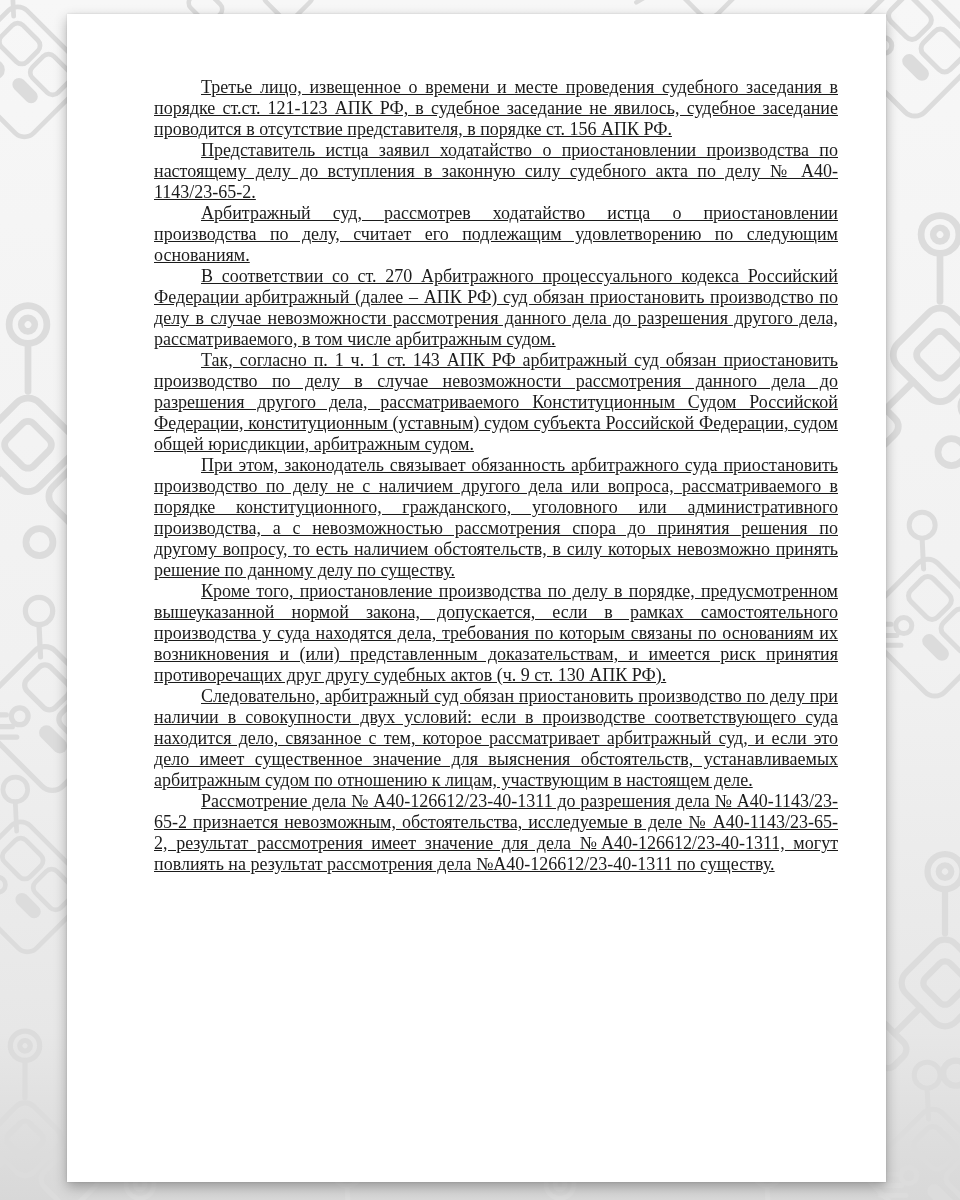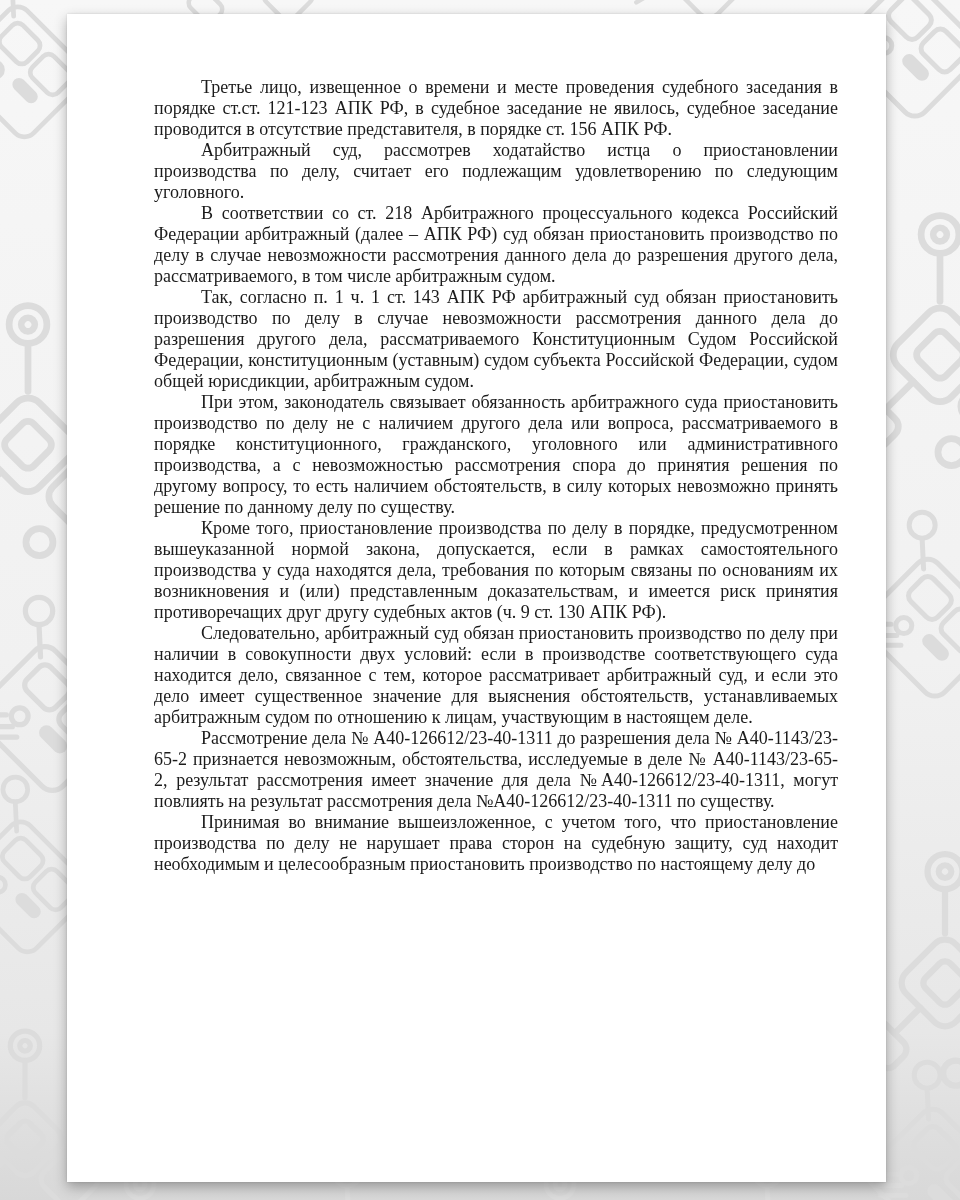--- a/index.html
+++ b/index.html
@@ -44,20 +44,21 @@
 
   .doc-text {
     position: absolute;
     left: 87px;
     top: 63px;
     width: 684px;
     color: var(--text, #1b1b1b);
     font-size: 18px;
     line-height: 21px;
     text-align: justify;
+    text-decoration: underline;
   }
   .doc-text p {
     text-indent: 47px;
     margin: 0;
   }
 </style>
 </head>
 <body>
 
 <div class="canvas">
@@ -114,24 +115,24 @@
 
     <use href="#wmB" transform="translate(140,1255) rotate(45) scale(1.0) translate(-100,-100)"></use>
     <use href="#wmA" transform="translate(350,1258) rotate(45) scale(1.0) translate(-100,-100)"></use>
     <use href="#wmB" transform="translate(560,1255) rotate(45) scale(1.0) translate(-100,-100)"></use>
     <use href="#wmA" transform="translate(770,1258) rotate(45) scale(1.0) translate(-100,-100)"></use>
   </svg>
 
   <div class="page">
     <div class="doc-text">
         <p>Третье лицо, извещенное о времени и месте проведения судебного заседания в порядке ст.ст. 121-123 АПК РФ, в судебное заседание не явилось, судебное заседание проводится в отсутствие представителя, в порядке ст. 156 АПК РФ.</p>
-        <p>Арбитражный суд, рассмотрев ходатайство истца о приостановлении производства по делу, считает его подлежащим удовлетворению по следующим уголовного.</p>
-        <p>В соответствии со ст. 218 Арбитражного процессуального кодекса Российский Федерации арбитражный (далее – АПК РФ) суд обязан приостановить производство по делу в случае невозможности рассмотрения данного дела до разрешения другого дела, рассматриваемого, в том числе арбитражным судом.</p>
+        <p>Представитель истца заявил ходатайство о приостановлении производства по настоящему делу до вступления в законную силу судебного акта по делу № А40-1143/23-65-2.</p>
+        <p>Арбитражный суд, рассмотрев ходатайство истца о приостановлении производства по делу, считает его подлежащим удовлетворению по следующим основаниям.</p>
+        <p>В соответствии со ст. 270 Арбитражного процессуального кодекса Российский Федерации арбитражный (далее – АПК РФ) суд обязан приостановить производство по делу в случае невозможности рассмотрения данного дела до разрешения другого дела, рассматриваемого, в том числе арбитражным судом.</p>
         <p>Так, согласно п. 1 ч. 1 ст. 143 АПК РФ арбитражный суд обязан приостановить производство по делу в случае невозможности рассмотрения данного дела до разрешения другого дела, рассматриваемого Конституционным Судом Российской Федерации, конституционным (уставным) судом субъекта Российской Федерации, судом общей юрисдикции, арбитражным судом.</p>
         <p>При этом, законодатель связывает обязанность арбитражного суда приостановить производство по делу не с наличием другого дела или вопроса, рассматриваемого в порядке конституционного, гражданского, уголовного или административного производства, а с невозможностью рассмотрения спора до принятия решения по другому вопросу, то есть наличием обстоятельств, в силу которых невозможно принять решение по данному делу по существу.</p>
         <p>Кроме того, приостановление производства по делу в порядке, предусмотренном вышеуказанной нормой закона, допускается, если в рамках самостоятельного производства у суда находятся дела, требования по которым связаны по основаниям их возникновения и (или) представленным доказательствам, и имеется риск принятия противоречащих друг другу судебных актов (ч. 9 ст. 130 АПК РФ).</p>
         <p>Следовательно, арбитражный суд обязан приостановить производство по делу при наличии в совокупности двух условий: если в производстве соответствующего суда находится дело, связанное с тем, которое рассматривает арбитражный суд, и если это дело имеет существенное значение для выяснения обстоятельств, устанавливаемых арбитражным судом по отношению к лицам, участвующим в настоящем деле.</p>
         <p>Рассмотрение дела № А40-126612/23-40-1311 до разрешения дела № А40-1143/23-65-2 признается невозможным, обстоятельства, исследуемые в деле № А40-1143/23-65-2, результат рассмотрения имеет значение для дела №А40-126612/23-40-1311, могут повлиять на результат рассмотрения дела №А40-126612/23-40-1311 по существу.</p>
-        <p>Принимая во внимание вышеизложенное, с учетом того, что приостановление производства по делу не нарушает права сторон на судебную защиту, суд находит необходимым и целесообразным приостановить производство по настоящему делу до</p>
       </div>
   </div>
 
 </div>
 
 </body></html>

